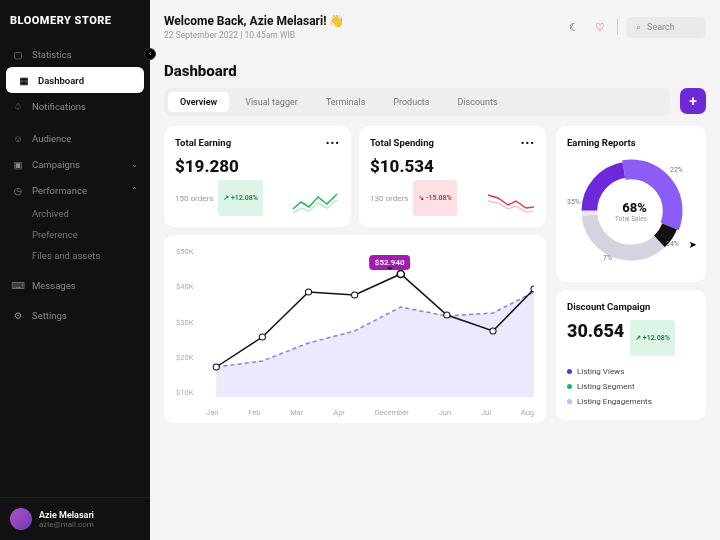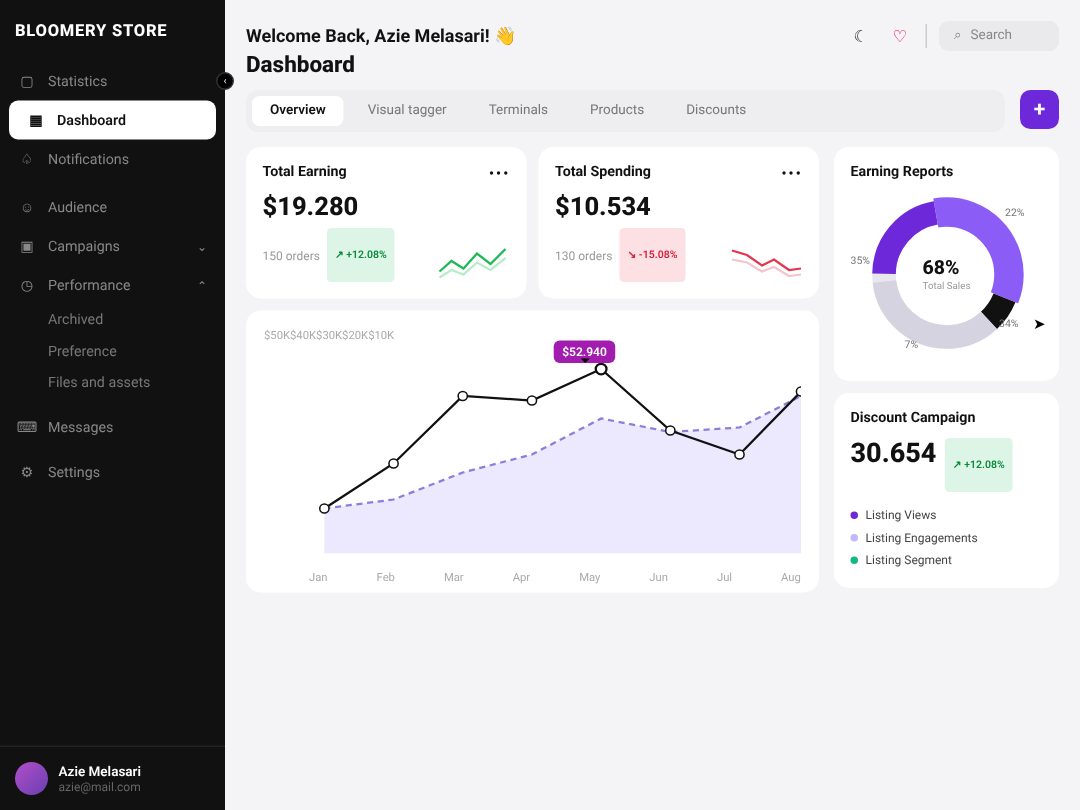--- a/index.html
+++ b/index.html
@@ -12,21 +12,21 @@
 .nav-item.active{background:#fff;color:#111;border-radius:6px;margin:0 6px;font-weight:600}
 .nav-item .icon{width:12px;height:12px;display:flex;align-items:center;justify-content:center}
 .nav-item .chev{margin-left:auto;font-size:8px}
 .nav-sub{padding:5px 12px 5px 32px;color:#777;cursor:pointer}
 .user-footer{display:flex;align-items:center;gap:7px;padding:10px;border-top:1px solid #222;font-size:9px}
 .avatar{width:22px;height:22px;border-radius:50%;background:linear-gradient(135deg,#b14fc9,#6a3fb0)}
 .user-info{display:flex;flex-direction:column}
 .user-name{color:#fff;font-weight:600}
 .user-email{color:#666;font-size:8px}
 .main{flex:1;padding:14px 14px 0;background:#f4f4f6;overflow:hidden}
-.header{display:flex;align-items:center;justify-content:space-between;margin-bottom:0}
+.header{display:flex;align-items:center;justify-content:space-between;margin-bottom:22px}
 .welcome-title{font-size:12px;font-weight:700;color:#111}
 .welcome-sub{font-size:8.5px;color:#999;margin-top:2px}
 .header-right{display:flex;align-items:center;gap:8px}
 .icon-btn{width:18px;height:18px;display:flex;align-items:center;justify-content:center;font-size:11px;color:#333;cursor:pointer}
 .icon-btn.bell{color:#e03}
 .search{display:flex;align-items:center;gap:6px;background:#eaeaec;padding:5px 10px;border-radius:6px;font-size:9px;color:#888;width:80px}
 .page-title{font-size:15px;font-weight:800;color:#111;margin-bottom:8px}
 .row{display:flex;gap:10px}
 .tabs{display:flex;gap:4px;background:#eeedef;padding:4px;border-radius:8px;font-size:9px;flex:1}
 .tab{padding:5px 12px;color:#777;cursor:pointer}
@@ -47,27 +47,27 @@
 .pill.up{background:#dcf5e6;color:#0a8a3a}
 .pill.down{background:#fce0e3;color:#d61f3a}
 .spark{position:absolute;right:10px;bottom:10px;width:50px;height:28px}
 .chart-card{padding:12px 12px 6px}
 .chart-header{display:flex;align-items:center;justify-content:space-between;font-size:9px;margin-bottom:6px}
 .chart-title{font-weight:700;color:#111;font-size:10px}
 .legend{display:flex;gap:10px;font-size:8px;color:#666}
 .legend span{display:flex;align-items:center;gap:3px}
 .ldot{width:5px;height:5px;border-radius:50%}
 .chart-body{position:relative;height:170px}
-.y-axis{position:absolute;left:0;top:0;bottom:20px;display:flex;justify-content:space-between;font-size:7.5px;color:#aaa}
+.y-axis{position:absolute;left:0;top:0;bottom:20px;display:flex;flex-direction:column;justify-content:space-between;font-size:7.5px;color:#aaa}
 .x-axis{position:absolute;left:30px;right:0;bottom:0;display:flex;justify-content:space-between;font-size:7.5px;color:#aaa}
 .plot{position:absolute;left:30px;right:0;top:0;bottom:20px}
 .tooltip{position:absolute;background:#a21caf;color:#fff;font-size:8px;font-weight:600;padding:3px 6px;border-radius:4px;left:38%;top:8px;transform:translateX(-50%)}
 .tooltip::after{content:"";position:absolute;bottom:-3px;left:50%;transform:translateX(-50%);border:3px solid transparent;border-top-color:#000}
 .donut-wrap{position:relative;display:flex;justify-content:center;margin-top:4px}
-.donut-center{position:absolute;top:50%;left:50%;transform:translate(-50%,-50%);text-align:left}
+.donut-center{position:absolute;top:50%;left:50%;transform:translate(-50%,-50%);text-align:right}
 .donut-pct{font-size:13px;font-weight:800;color:#111}
 .donut-lbl{font-size:6.5px;color:#999}
 .seg-lbl{position:absolute;font-size:7px;color:#777}
 .disc-num{font-size:18px;font-weight:800;color:#111;display:flex;align-items:flex-start;gap:6px}
 .disc-legend{margin-top:8px;font-size:8px;color:#444}
 .disc-legend div{display:flex;align-items:center;gap:5px;padding:3px 0}
 </style>
 </head>
 <body>
 
@@ -122,20 +122,21 @@
       <span class="user-name">Azie Melasari</span>
       <span class="user-email">azie@mail.com</span>
     </div>
   </div>
 </div>
 
 <div class="main">
   <div class="header">
     <div>
       <div class="welcome-title">Welcome Back, Azie Melasari! 👋</div>
+      <div class="welcome-sub">22 September 2022  |  10.45am WIB</div>
     </div>
     <div class="header-right">
       <div class="icon-btn">☾</div>
       <div class="icon-btn bell">♡</div>
       <div style="width:1px;height:16px;background:#ccc"></div>
       <div class="search">
           <span>⌕</span>
           <span>Search</span>
         </div>
     </div>
@@ -208,21 +209,21 @@
                 <circle cx="280" cy="84" r="3" fill="#fff" stroke="#111"></circle>
                 <circle cx="320" cy="42" r="3" fill="#fff" stroke="#111"></circle>
             </svg>
             <div class="tooltip" style="left:56%">$52.940</div>
           </div>
           <div class="x-axis">
             <span>Jan</span>
               <span>Feb</span>
               <span>Mar</span>
               <span>Apr</span>
-              <span>May</span>
+              <span>December</span>
               <span>Jun</span>
               <span>Jul</span>
               <span>Aug</span>
           </div>
         </div>
       </div>
     </div>
 
     <div class="right-col">
       <div class="card" style="padding-bottom:16px">
@@ -252,24 +253,24 @@
         <div class="disc-num">
           <span>30.654</span>
           <span class="pill up" style="font-size:7px">↗ <span>+12.08%</span></span>
         </div>
         <div class="disc-legend">
           <div>
               <span class="ldot" style="background:#6d28d9"></span>
               <span>Listing Views</span>
             </div>
           <div>
+              <span class="ldot" style="background:#10b981"></span>
+              <span>Listing Segment</span>
+            </div>
+          <div>
               <span class="ldot" style="background:#c4b5fd"></span>
               <span>Listing Engagements</span>
             </div>
-          <div>
-              <span class="ldot" style="background:#10b981"></span>
-              <span>Listing Segment</span>
-            </div>
         </div>
       </div>
     </div>
   </div>
 </div>
 
 </body></html>

